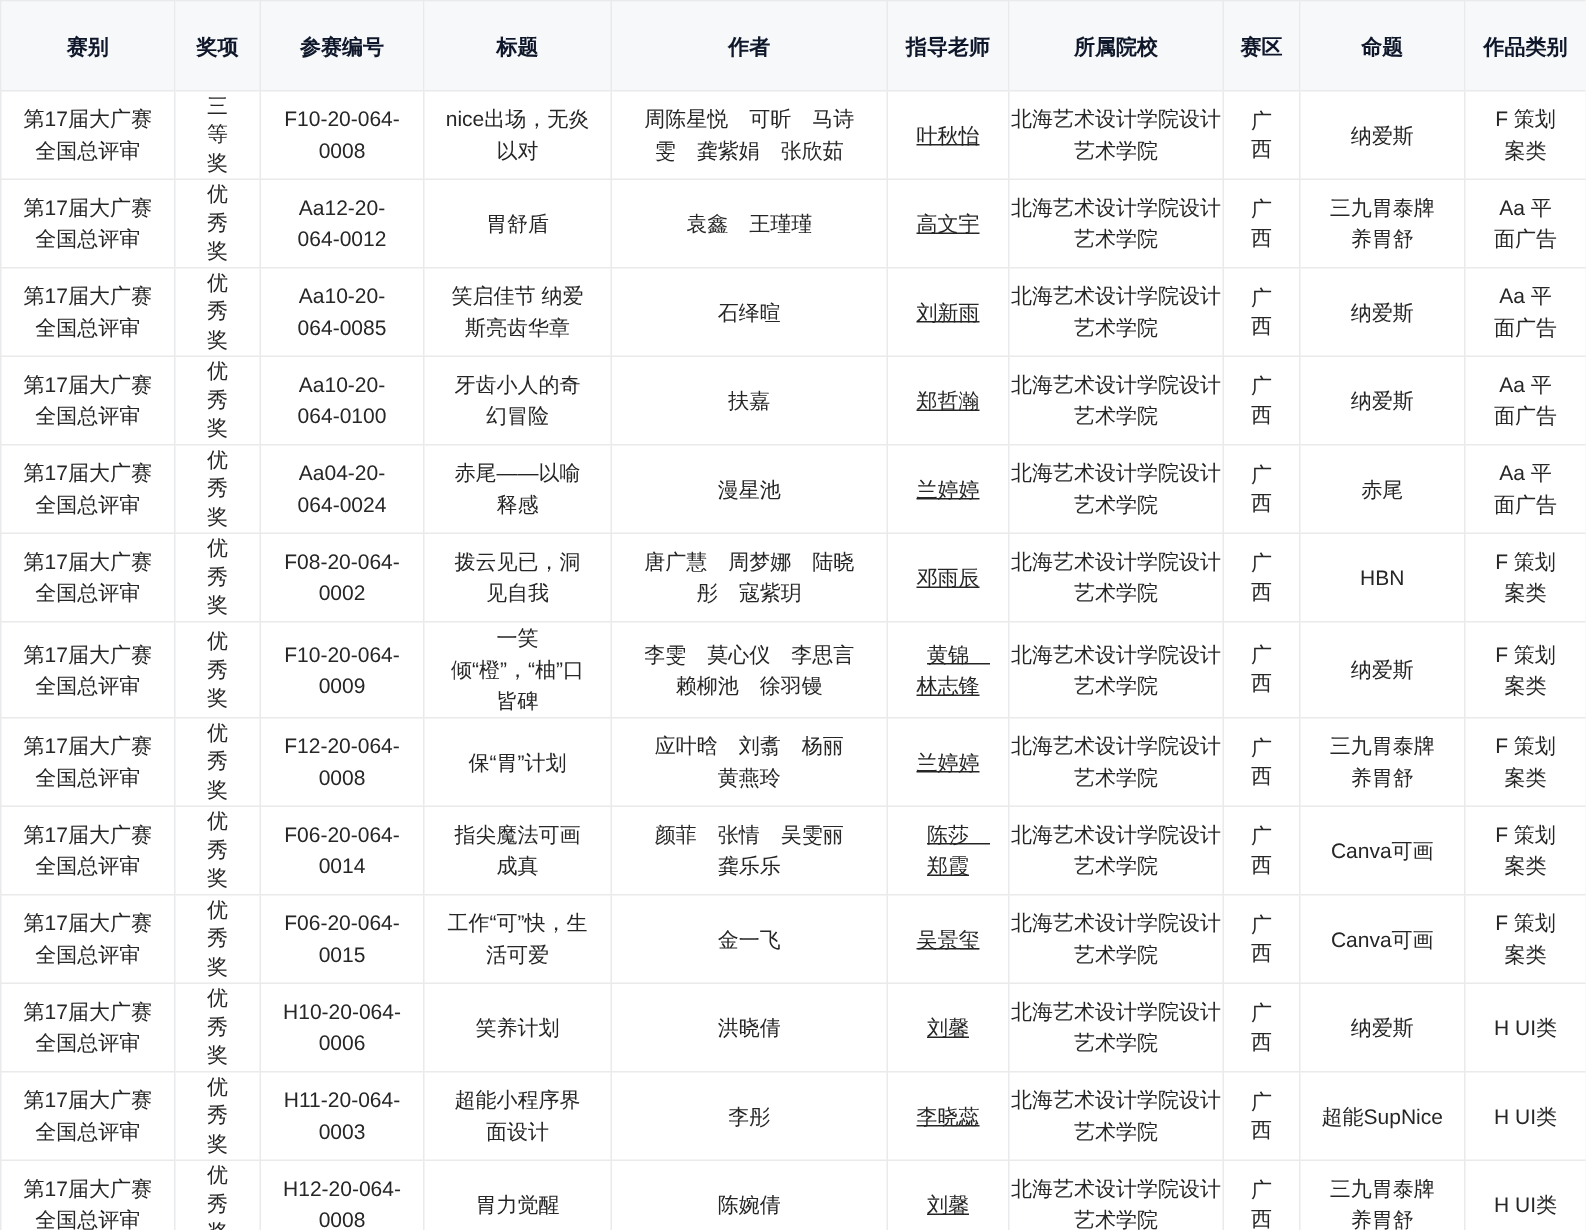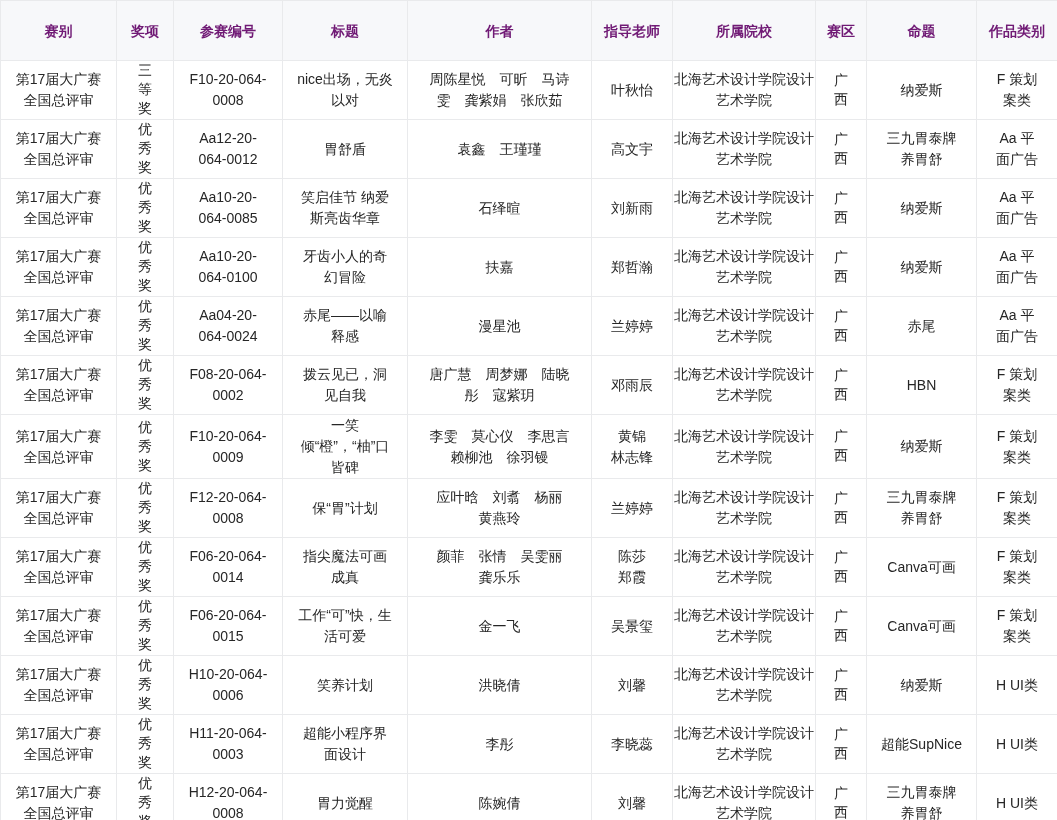--- a/index.html
+++ b/index.html
@@ -16,30 +16,30 @@
     font-size: 14px;
     color: #262626;
   }
   th, td {
     border: 1px solid #e9eaec;
     text-align: center;
     vertical-align: middle;
     overflow: hidden;
   }
   thead tr { height: 60px; background: #f7f8fa; }
-  thead th { font-weight: 700; color: #701a75; padding: 0 4px; line-height: 20px; text-align: center; }
+  thead th { font-weight: 700; color: #0f172a; padding: 0 4px; line-height: 20px; text-align: center; }
   tbody tr { height: 58px; background: #ffffff; }
   tbody td { line-height: 21px; }
   
   td.c0 { padding: 0 10px; }
   td.c1 { padding: 0; margin-top: 24px; }
   td.c2 { padding: 0 13px; }
   td.c3 { padding: 0 14px; border-radius: 27px; }
   td.c4 { padding: 0 17px; }
-  td.c5 { padding: 0 13px; }
+  td.c5 { padding: 0 13px; text-decoration: underline; }
   td.c6 { padding: 0 0; }
   td.c7 { padding: 0; }
   td.c8 { padding: 0 14px; }
   td.c9 { padding: 0 16px; }
   
   .vert { display: inline-block; width: 1em; line-height: 19px; text-align: center; }
   .hscrollbar {
     margin-top: auto;
     width: 1057px; height: 6px;
     background: #dfe1e3;

